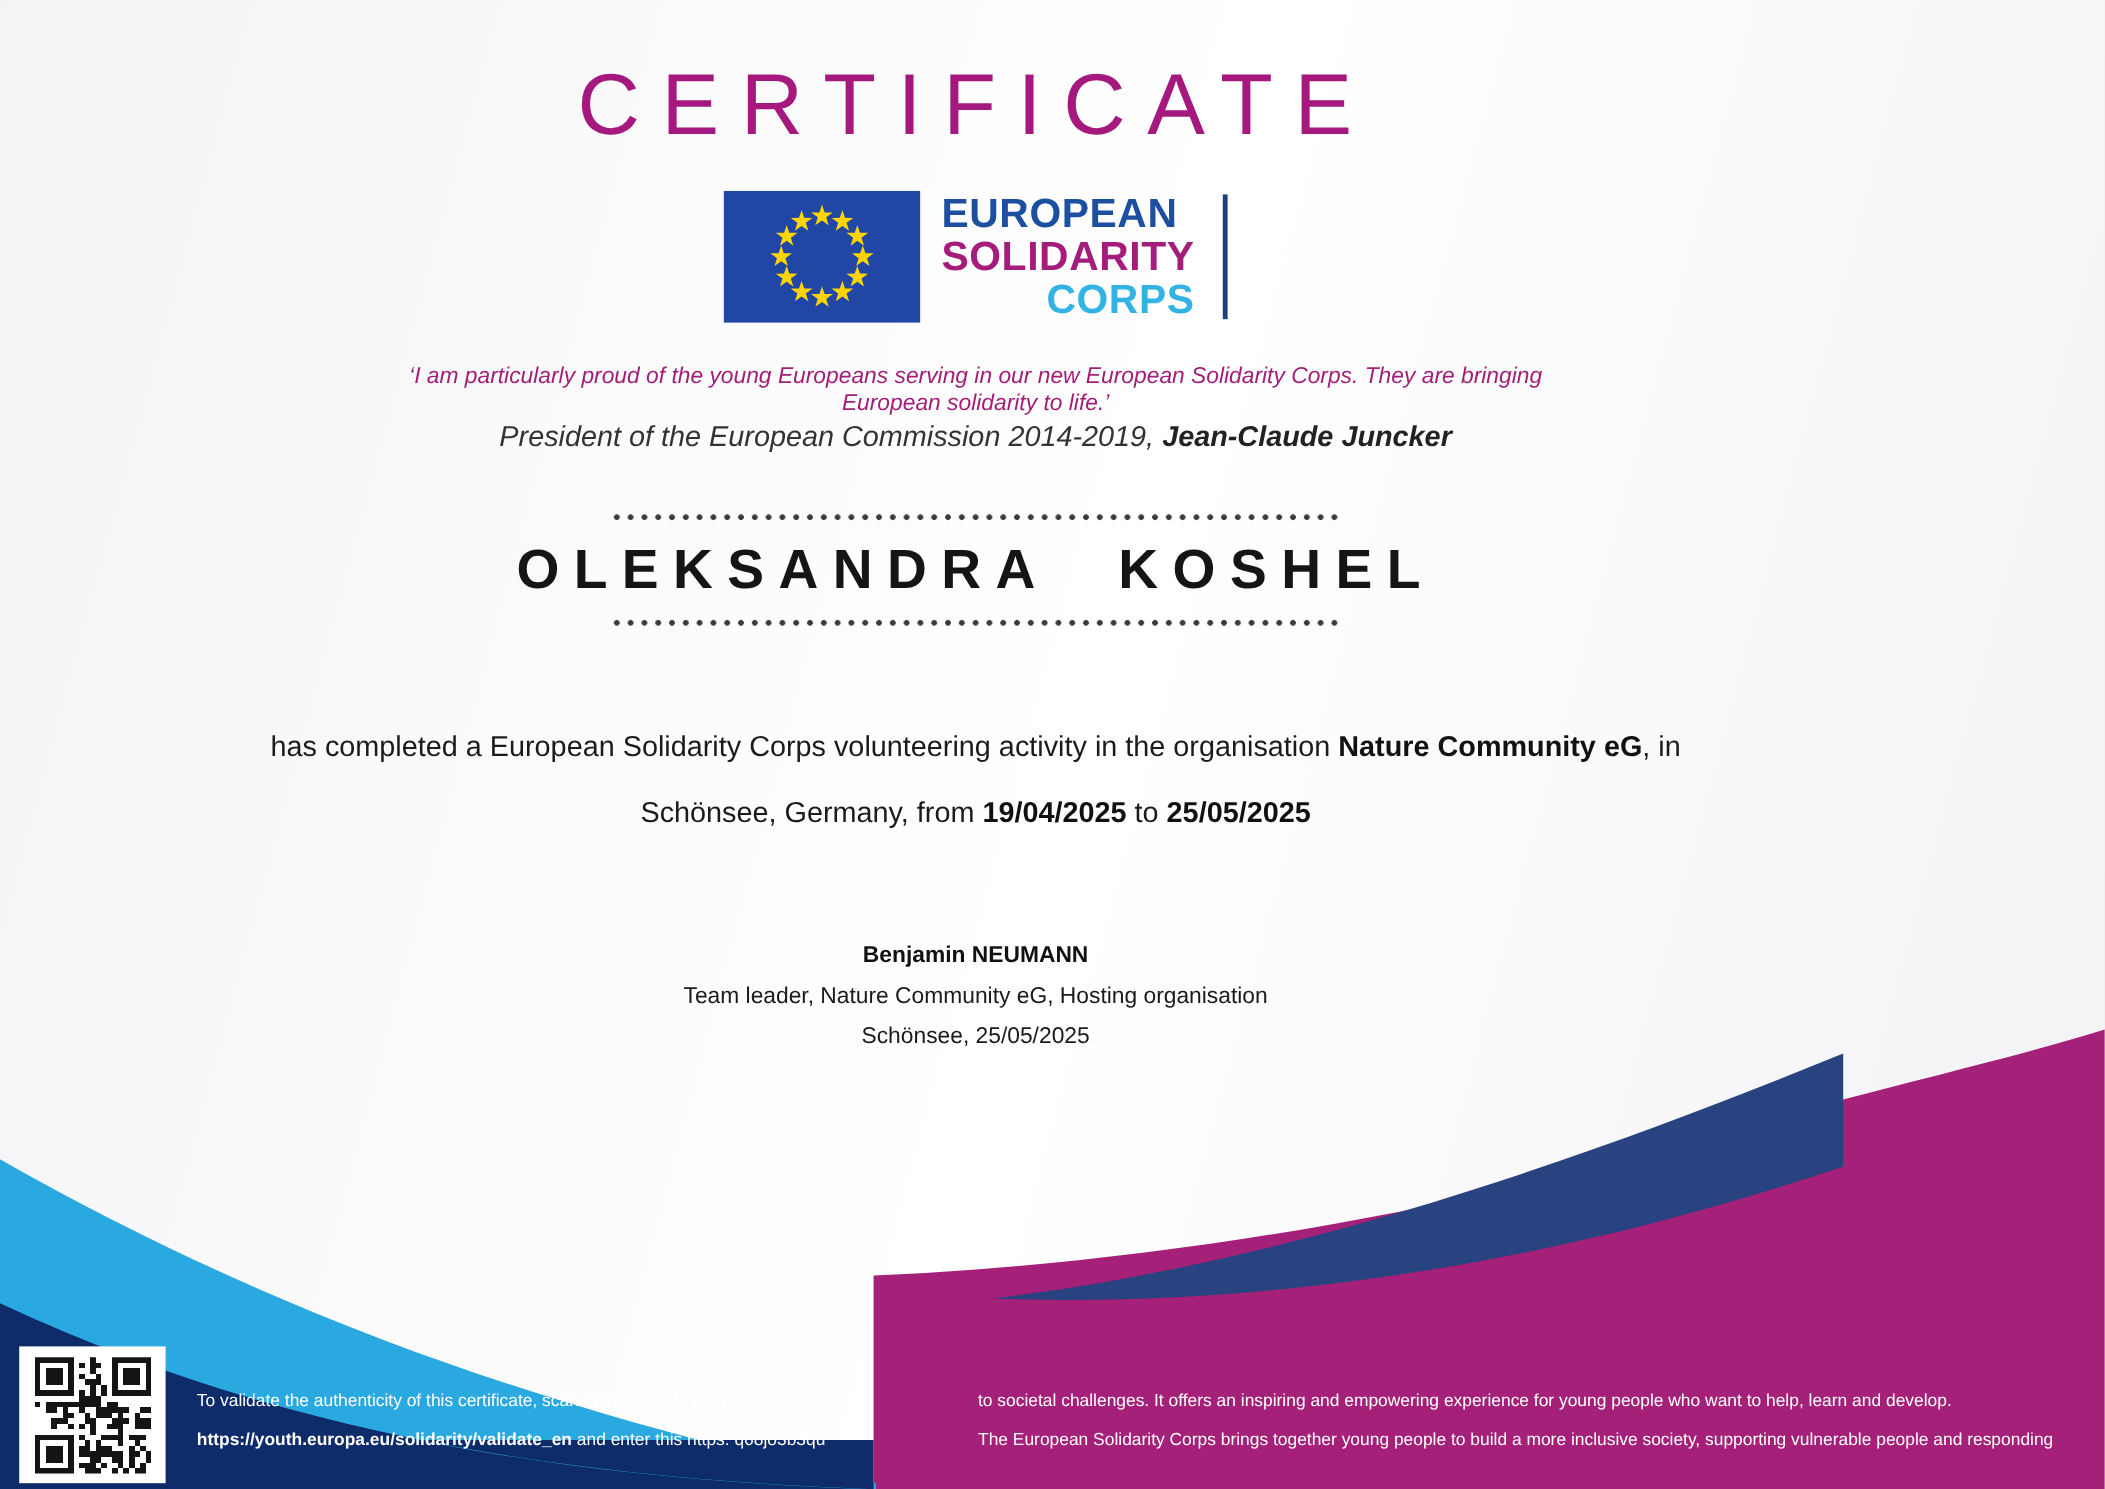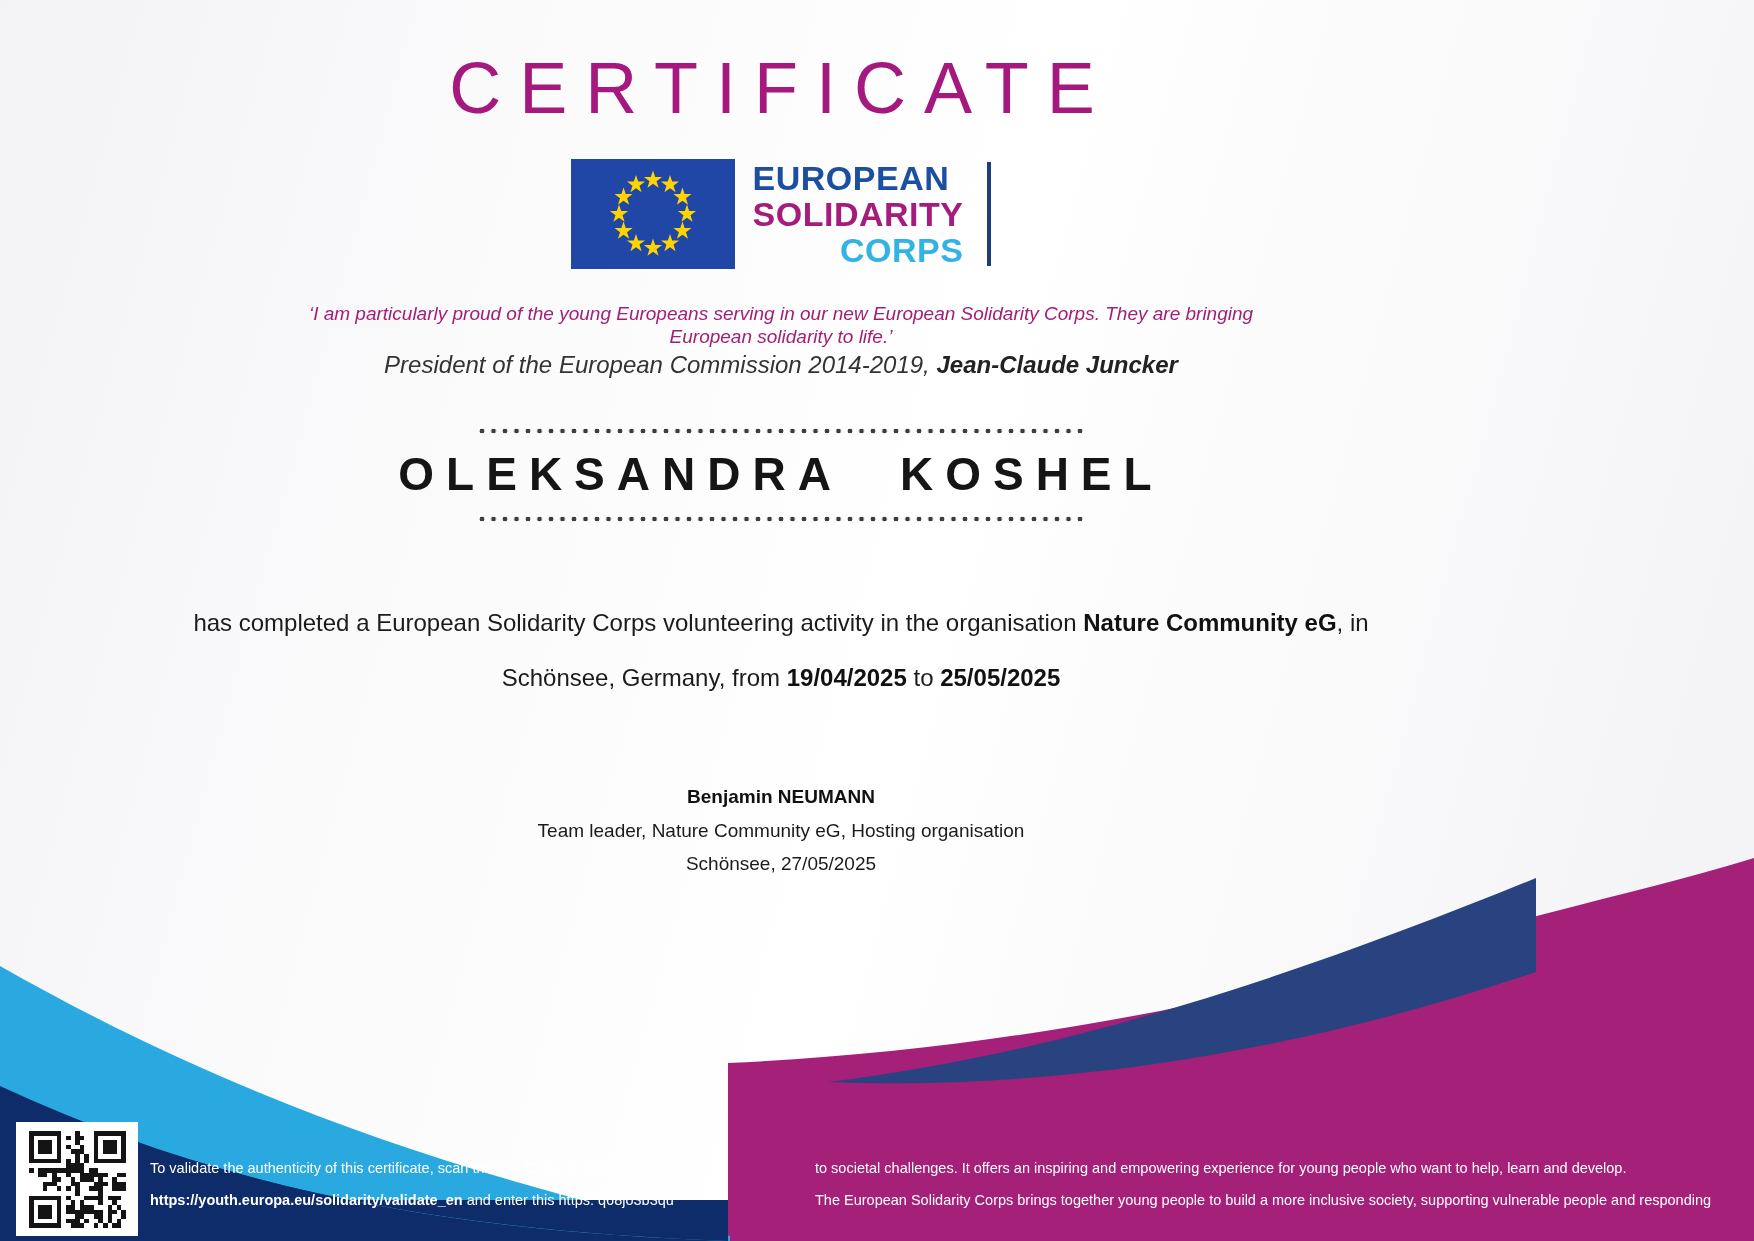--- a/index.html
+++ b/index.html
@@ -1,21 +1,21 @@
 <!DOCTYPE html>
 <html><head>
 <meta charset="utf-8">
 <style>
   html,body{margin:0;padding:0;}
   body{font-family:"Liberation Sans", sans-serif; background:#e8e8ec;}
   .page{
     position:relative; width:1754px; height:1241px; overflow:hidden;
     background:linear-gradient(105deg,#f3f3f6 0%,#fbfbfc 30%,#ffffff 52%,#f2f2f5 100%);
   }
-  .content{position:absolute; left:0; top:0; width:1562px; text-align:center;}
+  .content{position:absolute; left:0; top:0; width:1562px; text-align:center;padding-left:32px;}
   .cert-title{
     margin-top:46px; font-size:72px; font-weight:400; letter-spacing:18px;
     color:#A5197F; line-height:84px; white-space:nowrap;
   }
   .logo-row{margin-top:28px; display:flex; align-items:center; justify-content:center; gap:18px; height:112px;}
   .flag{width:164px; height:110px; display:block;}
   .logo-text{text-align:left; font-weight:700; font-size:34px; line-height:36px; letter-spacing:0.5px;}
   .logo-l1{color:#1C4FA0;}
   .logo-l2{color:#A51D7C;}
   .logo-l3{color:#33B3E4;text-align:right;}
@@ -39,21 +39,21 @@
   }
   .body-line{font-size:24px; color:#1B1B1B;}
   .body-line .b{font-weight:700; color:#111;}
   .body-line-1{margin-top:86px;}
   .body-line-2{margin-top:27px;}
   .sig-block{margin-top:88px; font-size:19px; color:#1B1B1B; line-height:33.5px;}
   .sig-name{font-weight:700; color:#111;}
   
   .waves{position:absolute; left:0; top:0; width:1754px; height:1241px; pointer-events:none;}
   .footer-left{
-    position:absolute; left:150px; top:1152px; width:600px;
+    position:absolute; left:164px; top:1152px; width:600px;
     color:#ffffff; font-size:14.5px; line-height:32px; text-align:left; white-space:nowrap;
   }
   .footer-left .b{font-weight:700;}
   .footer-right{
     position:absolute; left:815px; top:1152px; width:930px;
     color:#ffffff; font-size:14.5px; line-height:32px; text-align:left; white-space:nowrap;
   }
   .qr-box{
     position:absolute; left:16px; top:1122px; width:122px; height:114px;
     background:#ffffff; display:flex; align-items:center; justify-content:center;
@@ -120,21 +120,21 @@
     <div class="body-line body-line-1">
       <span>has completed a European Solidarity Corps volunteering activity in the organisation </span><span class="b">Nature Community eG</span><span>, in</span>
     </div>
     <div class="body-line body-line-2">
       <span>Schönsee, Germany, from </span><span class="b">19/04/2025</span><span> to </span><span class="b">25/05/2025</span>
     </div>
 
     <div class="sig-block">
       <div class="sig-name">Benjamin NEUMANN</div>
       <div>Team leader, Nature Community eG, Hosting organisation</div>
-      <div>Schönsee, 27/05/2025</div>
+      <div>Schönsee, 25/05/2025</div>
     </div>
 
   </div>
 
   <div class="qr-box">
     <svg id="qr-svg" viewBox="0 0 21 21" shape-rendering="crispEdges">
         <rect x="0" y="0" width="1" height="1" fill="#141414"></rect>
         <rect x="1" y="0" width="1" height="1" fill="#141414"></rect>
         <rect x="2" y="0" width="1" height="1" fill="#141414"></rect>
         <rect x="3" y="0" width="1" height="1" fill="#141414"></rect>

